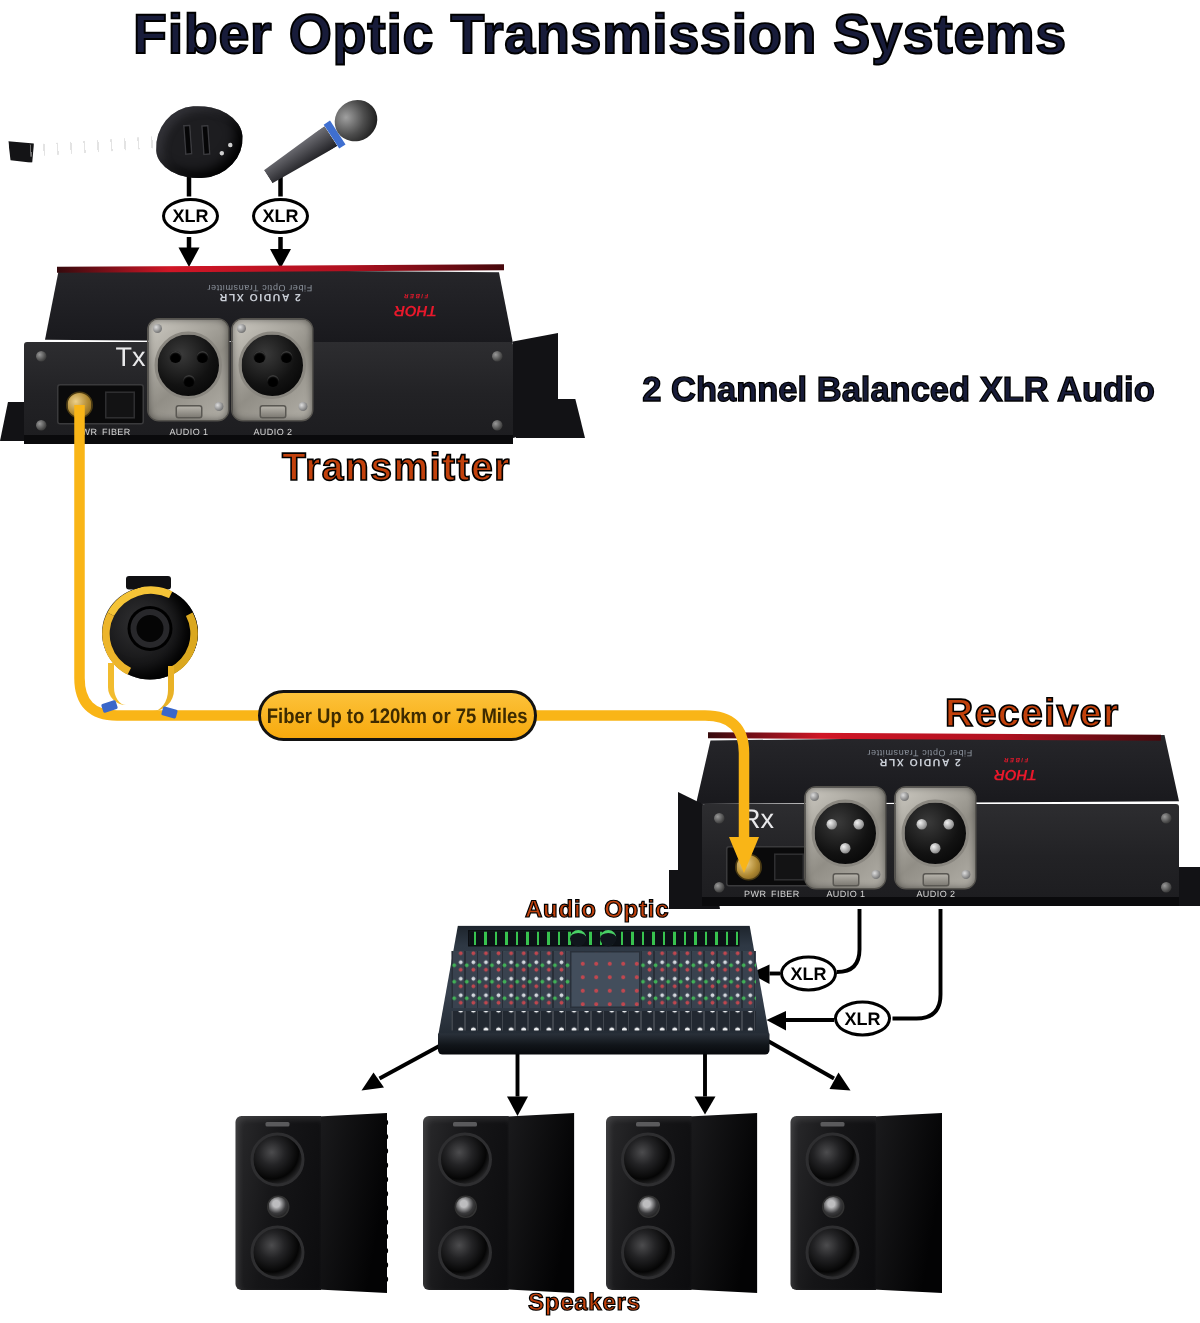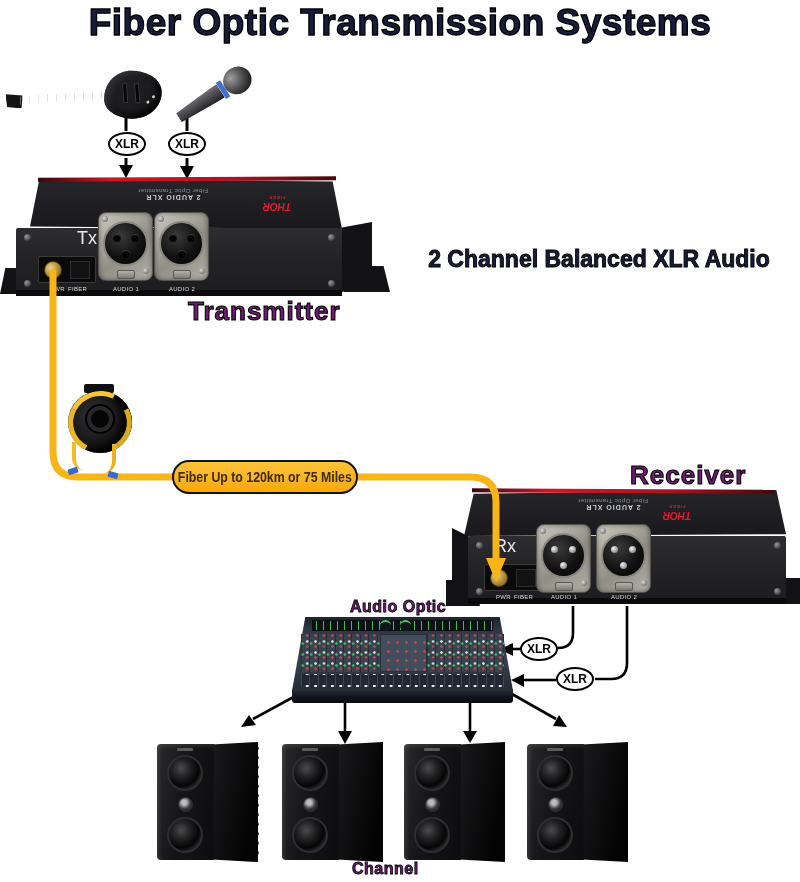--- a/index.html
+++ b/index.html
@@ -10,21 +10,21 @@
   .title, .subtitle { position:absolute; left:0; width:100%; text-align:center;
     font-weight:bold; color:#181c3a; -webkit-text-stroke:1.3px #000; white-space:nowrap; }
   .title { top:2px; font-size:37px; letter-spacing:.5px; }
   .subtitle { top:47px; font-size:27px; -webkit-text-stroke:1px #000; }
   .tagline1, .tagline2 { position:absolute; left:398px; width:402px; text-align:center;
     font-weight:bold; color:#181c3a; white-space:nowrap; }
   .tagline1 { top:246px; font-size:23px; -webkit-text-stroke:.9px #000; }
   .tagline2 { top:280px; font-size:17px; -webkit-text-stroke:.5px #000; }
 
   .caption { position:absolute; z-index:5; font-weight:bold; white-space:nowrap;
-    color:#701a75; -webkit-text-stroke:1.1px #000; letter-spacing:1px; }
+    color:#c2410c; -webkit-text-stroke:1.1px #000; letter-spacing:1px; }
   .cap-big { font-size:26px; }
   .cap-sm  { font-size:16px; -webkit-text-stroke:.8px #000; letter-spacing:.5px; }
 
   
   svg.layer { position:absolute; left:0; top:0; z-index:1; }
   svg.fiberlayer { z-index:3; }
 
   
   .xlr-pill { position:absolute; z-index:4; width:38px; height:24px; background:#fff;
     border:2.5px solid #000; border-radius:50%; display:flex; align-items:center;
@@ -409,15 +409,15 @@
     <div class="woofer" style="top:75px;"></div>
   </div>
   <div class="speaker" style="left:527px;">
     <div class="spk-side"></div>
     <div class="spk-front"></div>
     <div class="spk-brand"></div>
     <div class="woofer" style="top:13px;"></div>
     <div class="tweeter"></div>
     <div class="woofer" style="top:75px;"></div>
   </div>
-  <div class="caption cap-sm" style="left:352px; top:860px;">Channel</div>
+  <div class="caption cap-sm" style="left:352px; top:860px;">Speakers</div>
 
 </div>
 
 </body></html>

